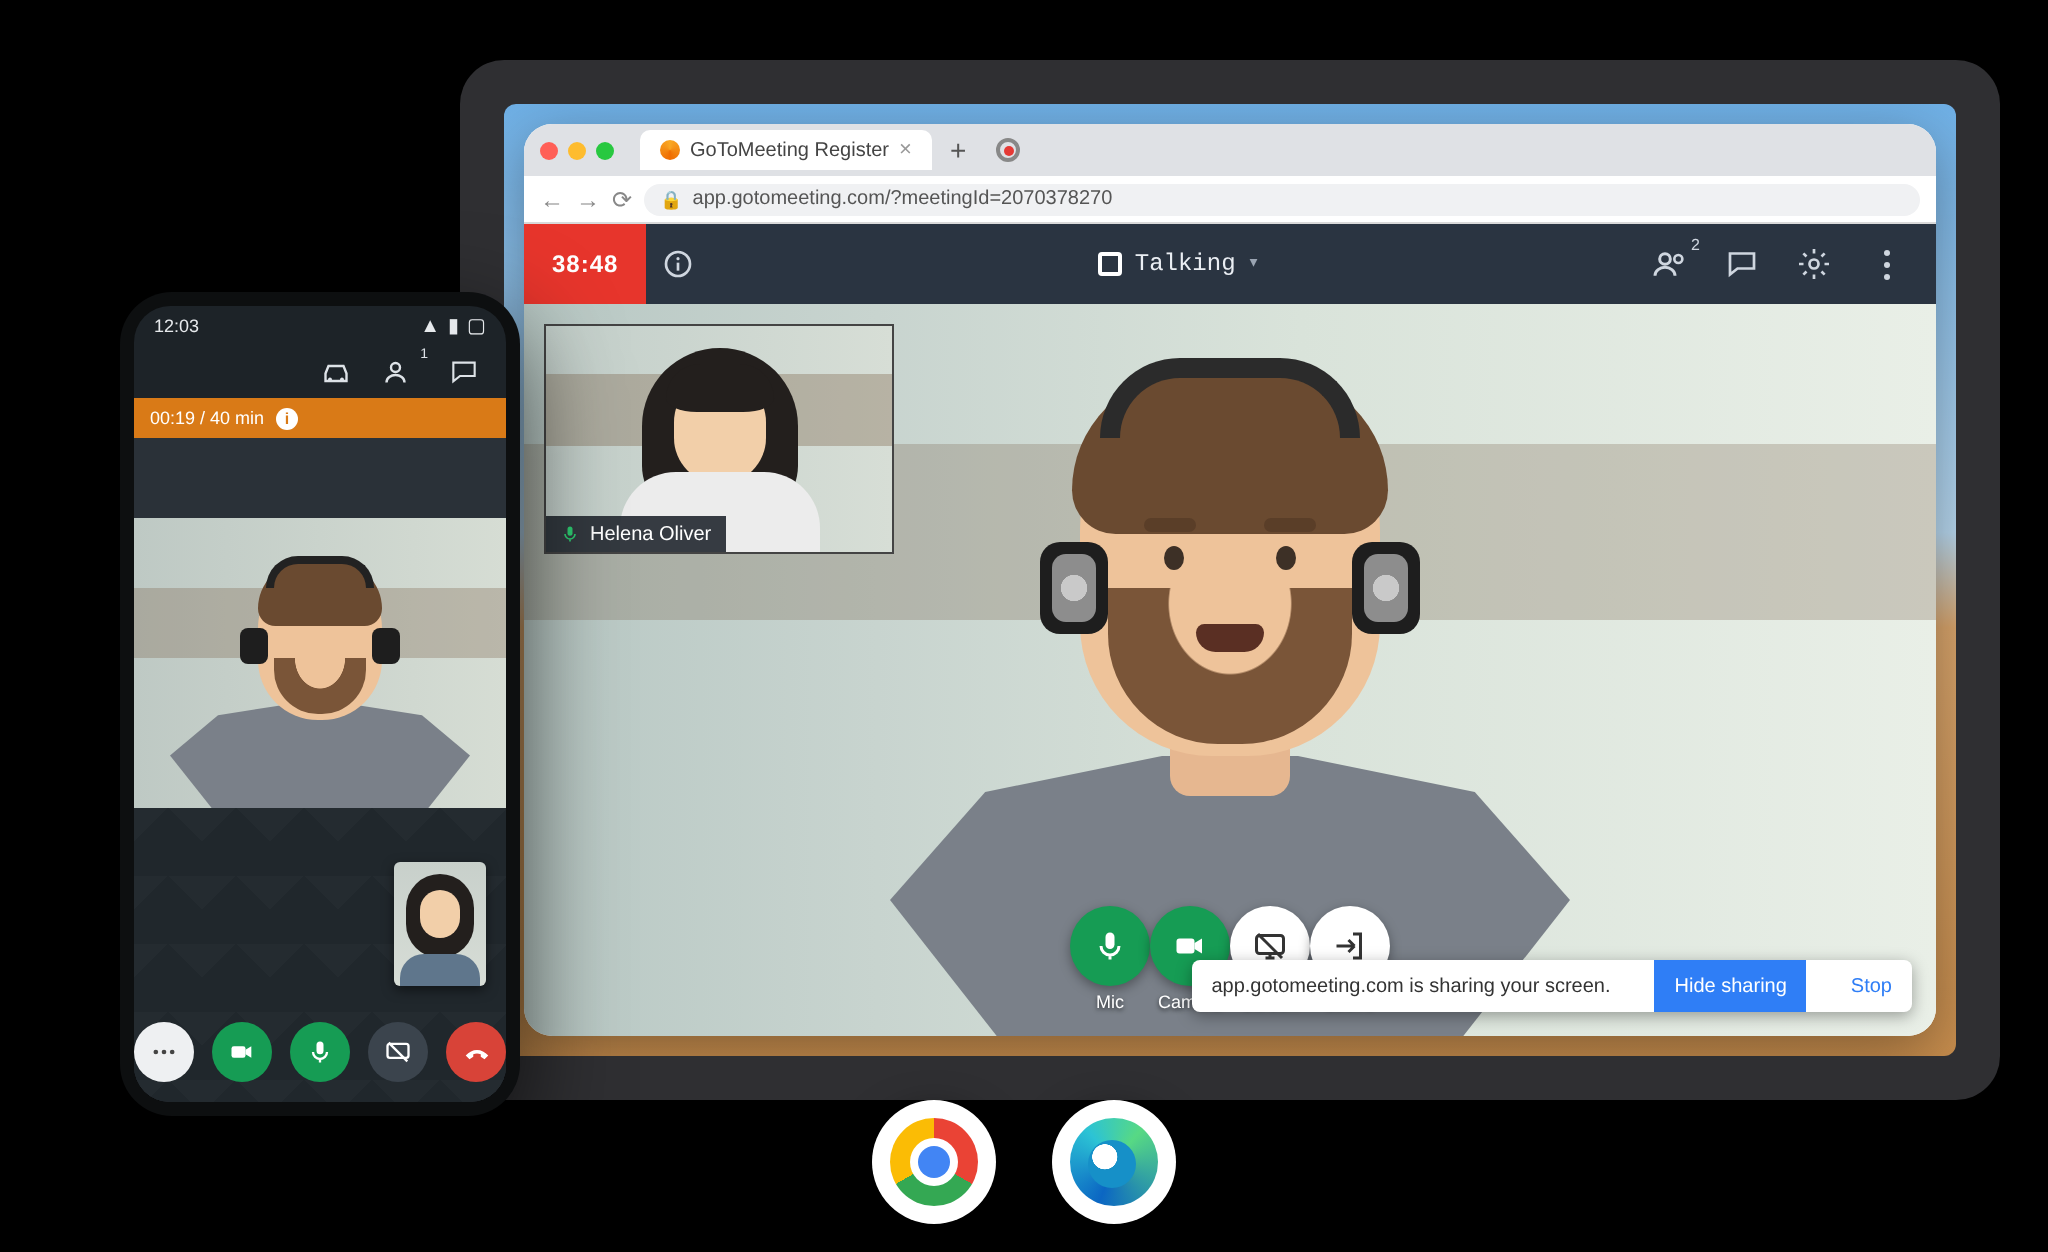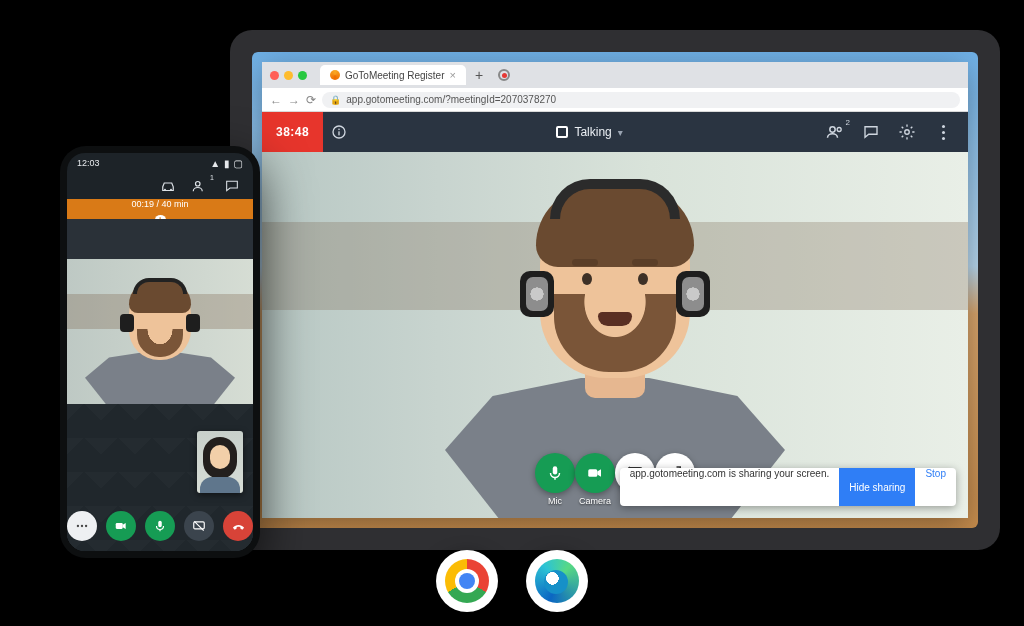--- a/index.html
+++ b/index.html
@@ -30,21 +30,21 @@
     background: linear-gradient(180deg,#6fb0e6 0%, #b8d8ef 45%, #d9a56c 55%, #c78d4d 100%);
     border-radius: 6px;
     position: relative;
     overflow: hidden;
   }
 
   .browser-window {
     position: absolute;
     top: 10px; left: 10px; right: 10px; bottom: 10px;
     background: #fff;
-    border-radius: 0;
+    border-radius: 14px;
     display: flex;
     flex-direction: column;
     overflow: hidden;
     box-shadow: 0 8px 30px rgba(0,0,0,.35);
   }
 
   
   .tab-strip {
     height: 26px;
     background: #dfe1e5;
@@ -93,21 +93,21 @@
   .meet-bar{
     height:40px;background:#2a3441;display:flex;align-items:center;color:#fff;font-size:12px;
   }
   .timer{
     background:#e7352c;color:#fff;height:100%;display:flex;align-items:center;justify-content:center;
     padding:8px 14px;font-weight:600;letter-spacing:.5px;
   }
   .info-btn{width:32px;display:flex;justify-content:center;align-items:center;color:#cfd6df;}
   .info-btn svg{width:16px;height:16px;}
   .talking{
-    flex:1;display:flex;justify-content:center;align-items:center;gap:6px;color:#eaeef3;font-weight:500;
+    flex:1;display:flex;justify-content:center;align-items:center;gap:6px;color:#eaeef3;font-weight:500;font-family:Liberation Mono, monospace;
   }
   .talking .sq{width:12px;height:12px;border:2px solid #fff;border-radius:2px;}
   .talking .chev{font-size:10px;color:#9aa4b2;}
   .bar-right{display:flex;align-items:center;gap:14px;padding-right:14px;color:#cfd6df;}
   .bar-right .icn{width:22px;height:22px;display:flex;align-items:center;justify-content:center;position:relative;}
   .bar-right .badge{position:absolute;top:-3px;right:-4px;font-size:8px;}
   .dots-v{display:flex;flex-direction:column;gap:3px;}
   .dots-v span{width:3px;height:3px;background:#cfd6df;border-radius:50%;}
 
   
@@ -177,23 +177,24 @@
   .ctl{display:flex;flex-direction:column;align-items:center;gap:3px;}
   .ctl .circ{
     width:40px;height:40px;border-radius:50%;display:flex;align-items:center;justify-content:center;
     color:#fff;font-size:17px;box-shadow:0 2px 6px rgba(0,0,0,.35);
   }
   .green{background:#169c54;} .white{background:#fff;color:#333;}
   .ctl .lbl{font-size:9px;color:#fff;text-shadow:0 1px 2px rgba(0,0,0,.7);}
 
   
   .share-toast{
-    position:absolute;right:12px;bottom:12px;height:38px;background:#fff;border-radius:4px;
-    display:flex;font-size:10px;box-shadow:0 2px 8px rgba(0,0,0,.35);
+    position:absolute;right:12px;bottom:12px;height:26px;background:#fff;border-radius:4px;
+    display:flex;align-items:center;font-size:10px;box-shadow:0 2px 8px rgba(0,0,0,.35);
     overflow:hidden;
+    gap:12px;
   }
   .share-toast .msg{padding:0 10px;color:#333;}
   .share-toast .stop{background:#2f7ef6;color:#fff;padding:0 10px;height:100%;display:flex;align-items:center;}
   .share-toast .hide{padding:0 10px;color:#2f7ef6;}
 
   
   .phone{
     position:absolute;top:146px;left:60px;width:200px;height:412px;
     background:#0d0f10;border-radius:26px;box-shadow:0 18px 50px rgba(0,0,0,.7);
     padding:7px;z-index:5;
@@ -207,21 +208,21 @@
     padding:0 10px;color:#e6e9ec;font-size:9px;
   }
   .status-row .right{display:flex;gap:4px;align-items:center;}
   .wifi,.sig,.batt{font-size:10px;}
   .ph-top-icons{
     height:26px;display:flex;justify-content:flex-end;align-items:center;gap:14px;padding-right:12px;color:#dde2e7;
   }
   .ph-top-icons .icn{width:18px;height:18px;display:flex;align-items:center;justify-content:center;position:relative;}
   .ph-top-icons .badge{position:absolute;top:-3px;right:-5px;font-size:7px;}
   .ph-timer{
-    height:20px;background:#d97a17;display:flex;align-items:center;gap:6px;padding:0 8px;color:#fff;font-size:9px;flex-direction:column;
+    height:20px;background:#d97a17;display:flex;align-items:center;gap:6px;padding:0 8px;color:#fff;font-size:9px;
   }
   .ph-timer .infodot{width:11px;height:11px;border-radius:50%;background:#fff;color:#d97a17;display:flex;align-items:center;justify-content:center;font-size:8px;font-weight:700;}
 
   .ph-video{
     flex:1;position:relative;background:#2a3138;
   }
   .ph-main{
     position:absolute;top:40px;left:0;right:0;height:145px;
     background:linear-gradient(90deg,#bec9c4,#d6ddd4);
     overflow:hidden;
@@ -376,20 +377,38 @@
               <div class="ear r"></div>
             <div class="browL"></div>
               <div class="browR"></div>
             <div class="eyeL"></div>
               <div class="eyeR"></div>
             <div class="beard"></div>
             <div class="mouth"></div>
           </div>
         </div>
 
+        <div class="pip">
+          <div class="stripe"></div>
+          <div class="woman-sm">
+            <div class="hair"></div>
+              <div class="face"></div>
+              <div class="bangs"></div>
+              <div class="body"></div>
+          </div>
+          <div class="pip-label">
+            <span class="mic">
+              <svg width="10" height="10" viewBox="0 0 24 24">
+                  <rect x="9" y="3" width="6" height="11" rx="3" fill="#2ecc71"></rect>
+                  <path d="M6 12a6 6 0 0012 0M12 18v3" stroke="#2ecc71" stroke-width="2" fill="none"></path>
+                </svg>
+            </span>
+            <span>Helena Oliver</span>
+          </div>
+        </div>
 
         <div class="controls">
           <div class="ctl">
             <div class="circ green">
               <svg width="18" height="18" viewBox="0 0 24 24">
                   <rect x="9" y="3" width="6" height="11" rx="3" fill="#fff"></rect>
                   <path d="M6 12a6 6 0 0012 0M12 18v3" stroke="#fff" stroke-width="2" fill="none"></path>
                 </svg>
             </div>
             <span class="lbl">Mic</span>

